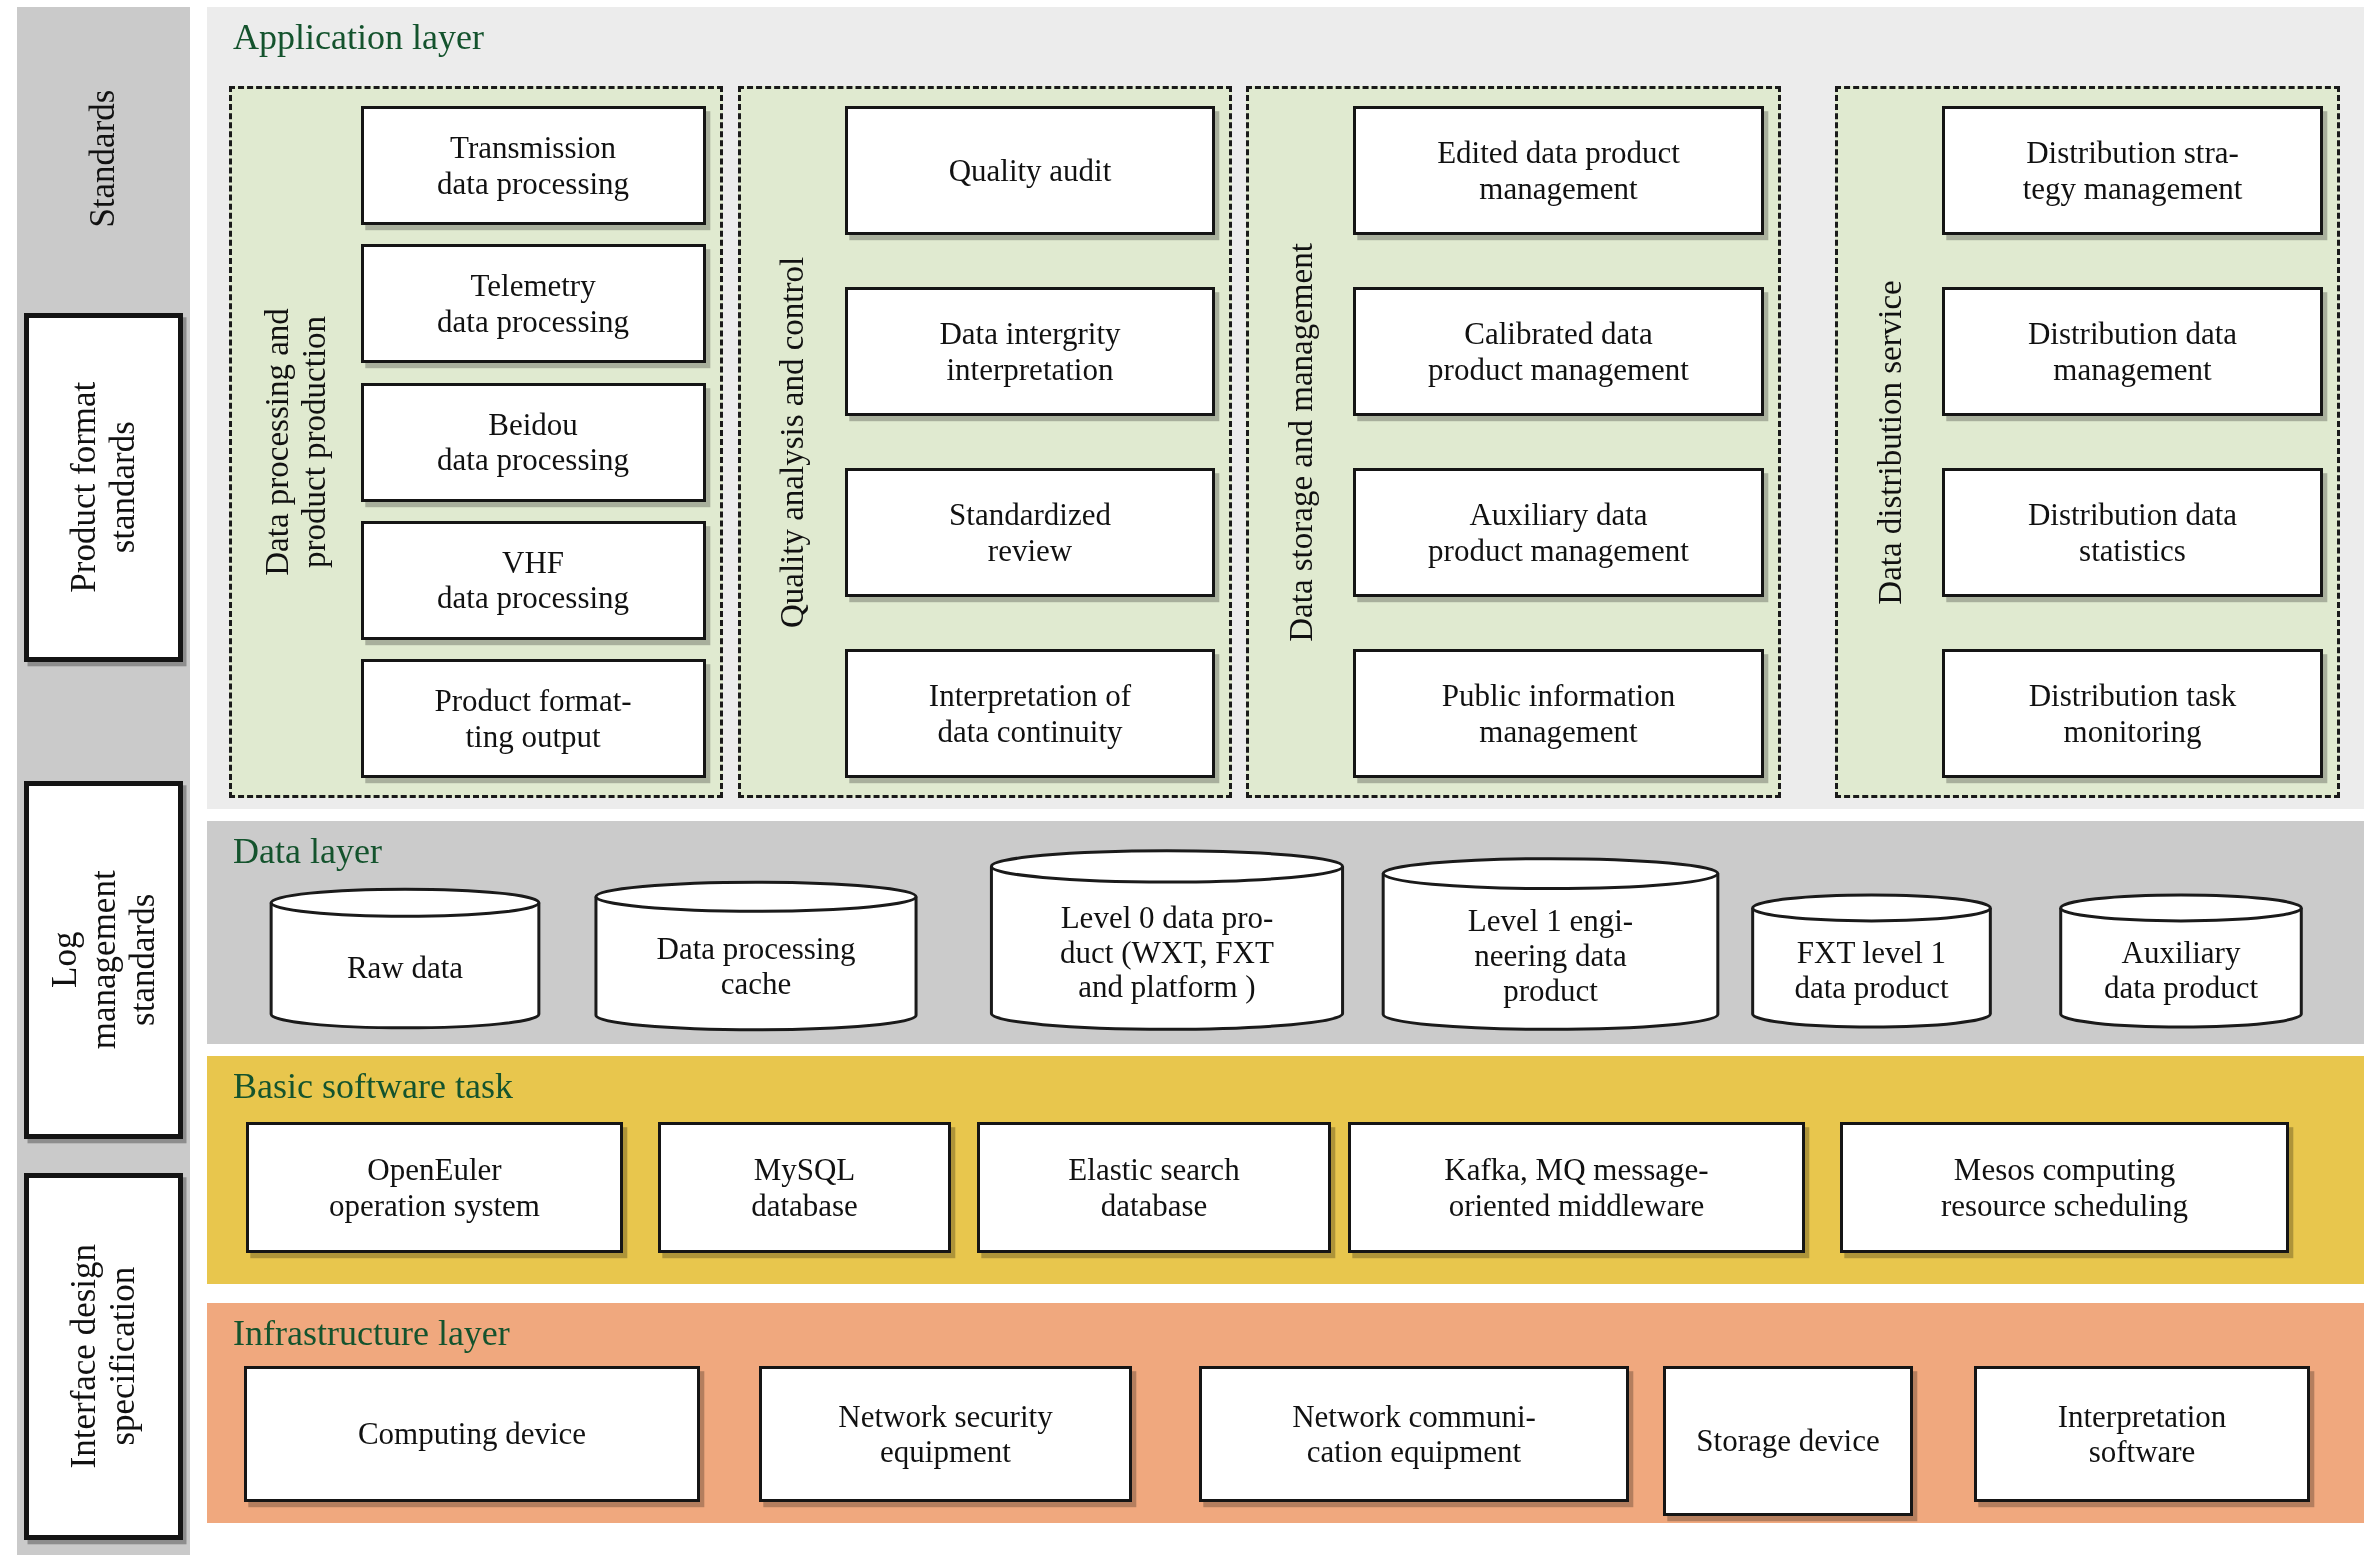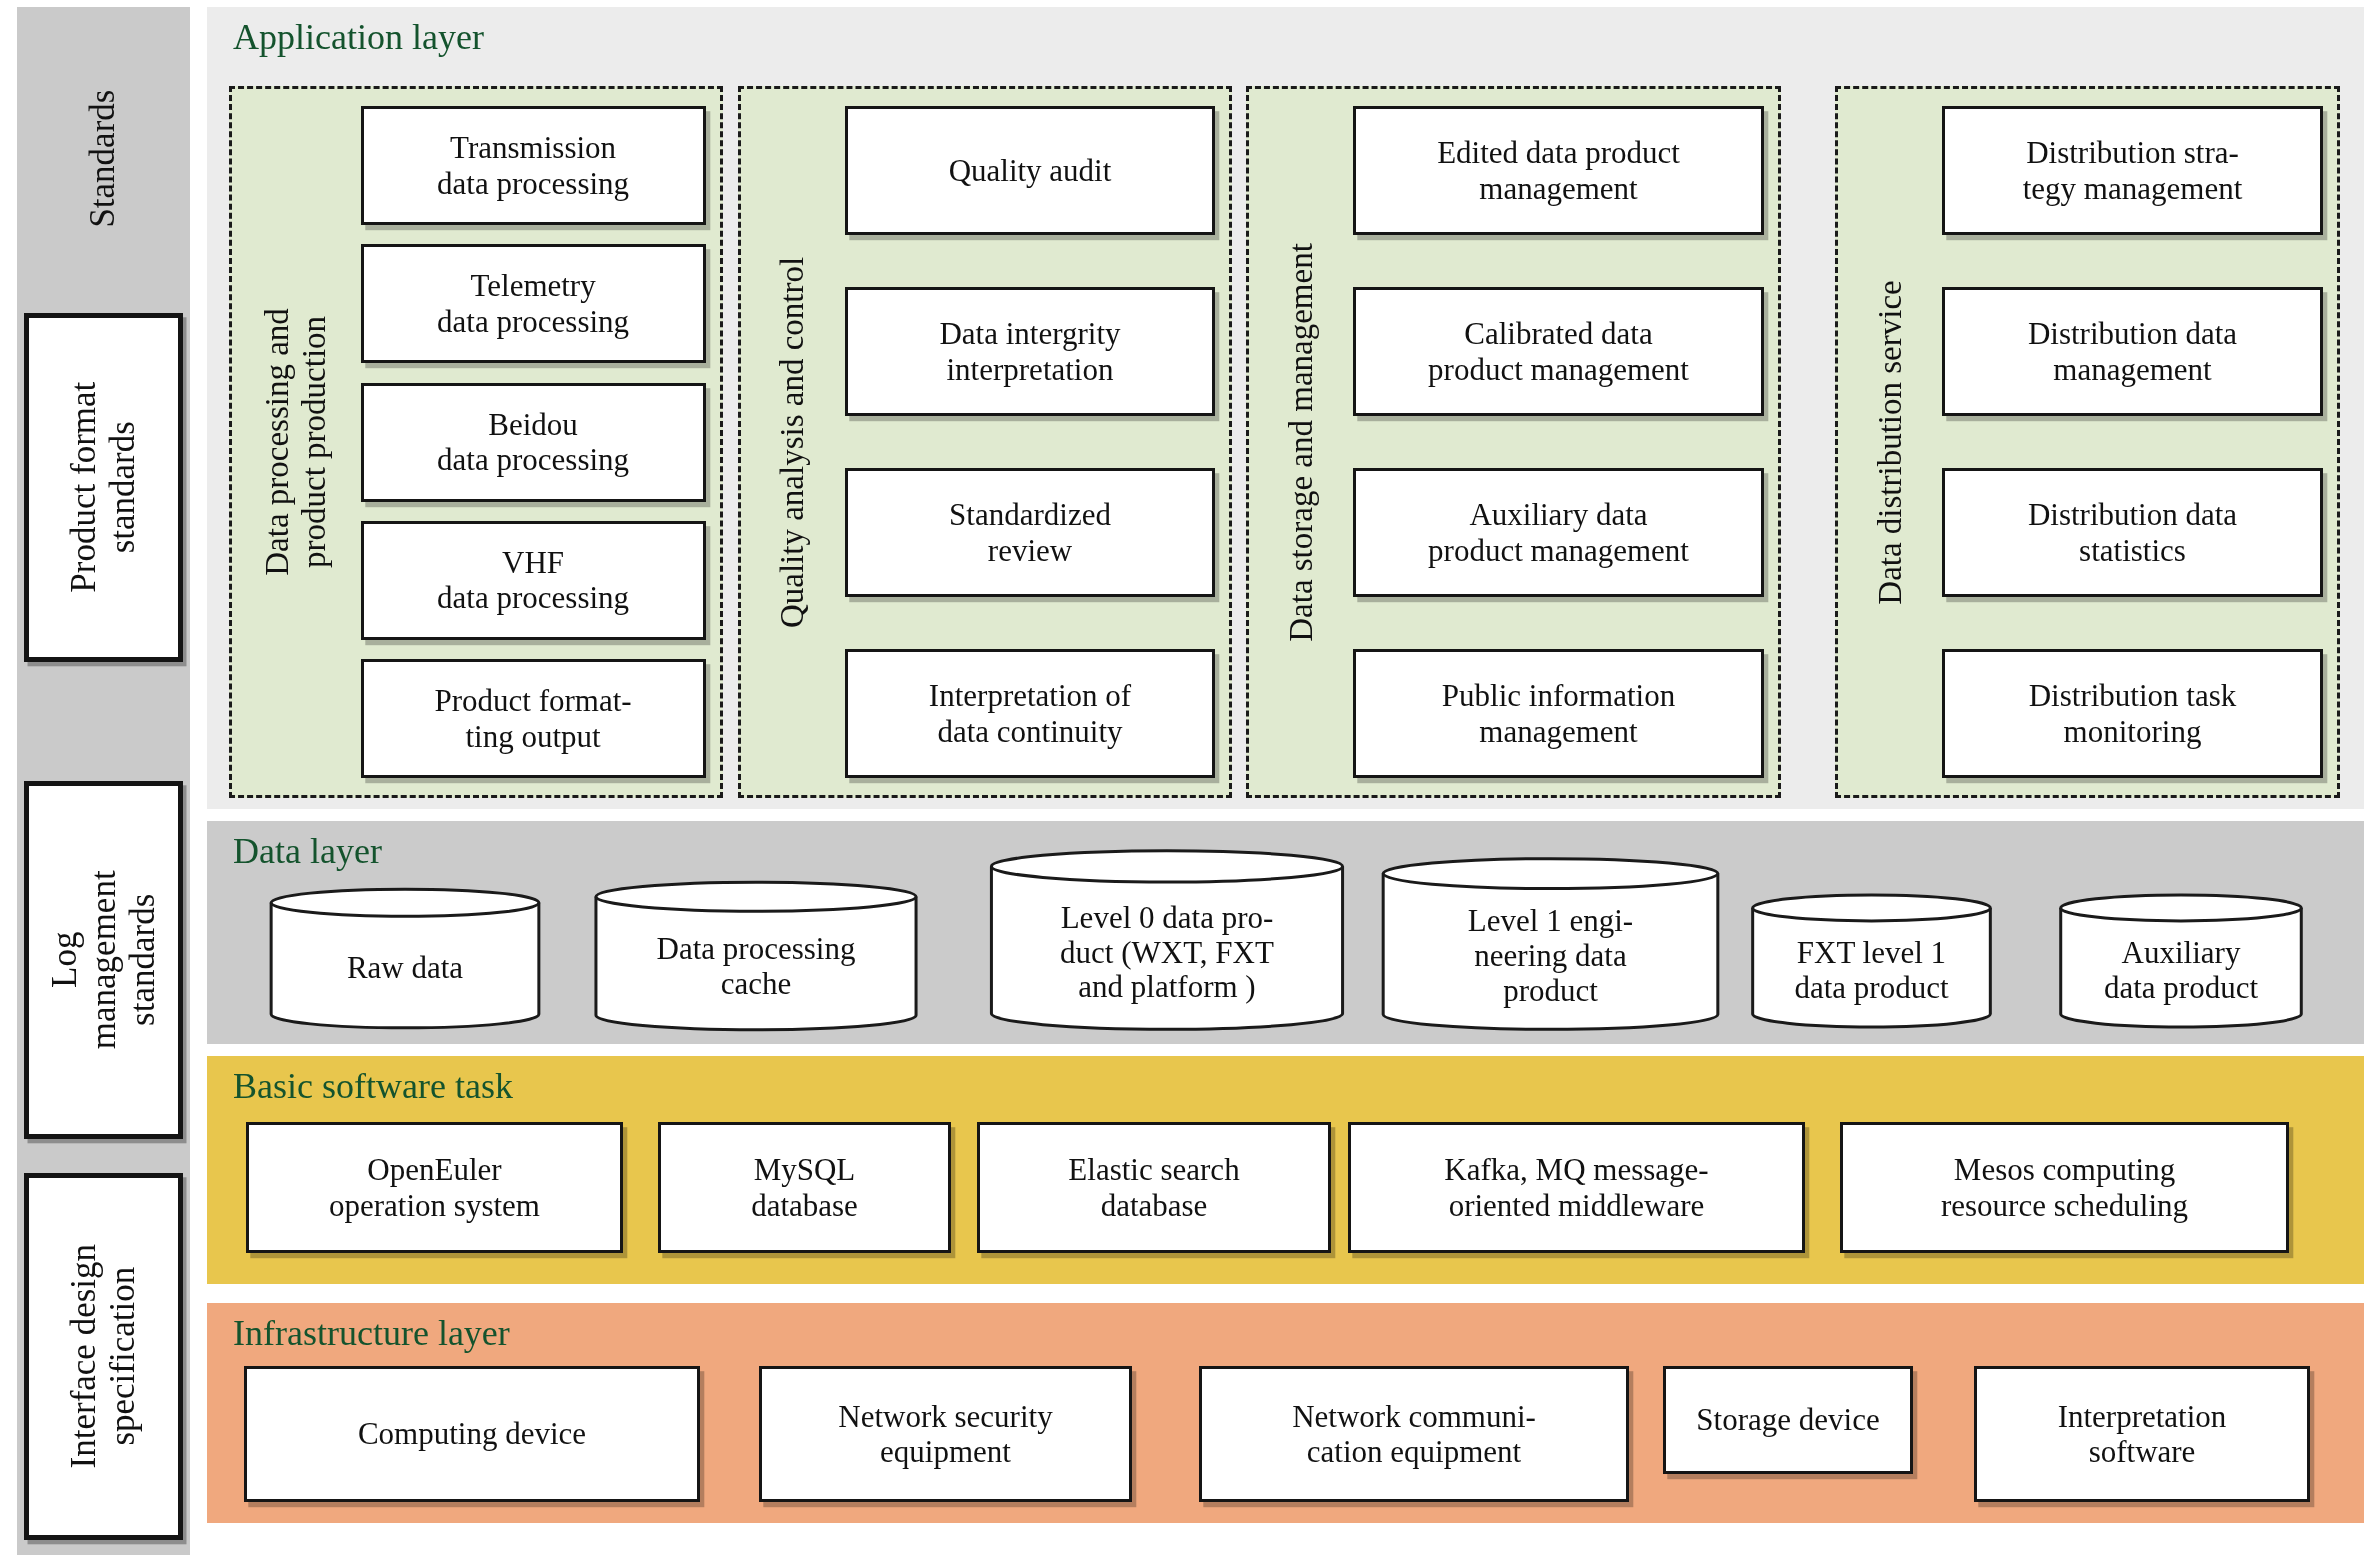--- a/index.html
+++ b/index.html
@@ -296,21 +296,21 @@
         <span>Computing device</span>
       </div>
     <div class="wbox" style="left:552px; top:63px; width:373px; height:136px;">
         <span>Network security
 equipment</span>
       </div>
     <div class="wbox" style="left:992px; top:63px; width:430px; height:136px;">
         <span>Network communi-
 cation equipment</span>
       </div>
-    <div class="wbox" style="left:1456px; top:63px; width:250px; height:108px;">
+    <div class="wbox" style="left:1456px; top:63px; width:250px; height:150px;">
         <span>Storage device</span>
       </div>
     <div class="wbox" style="left:1767px; top:63px; width:336px; height:136px;">
         <span>Interpretation
 software</span>
       </div>
   </section>
 
 </div>
 

